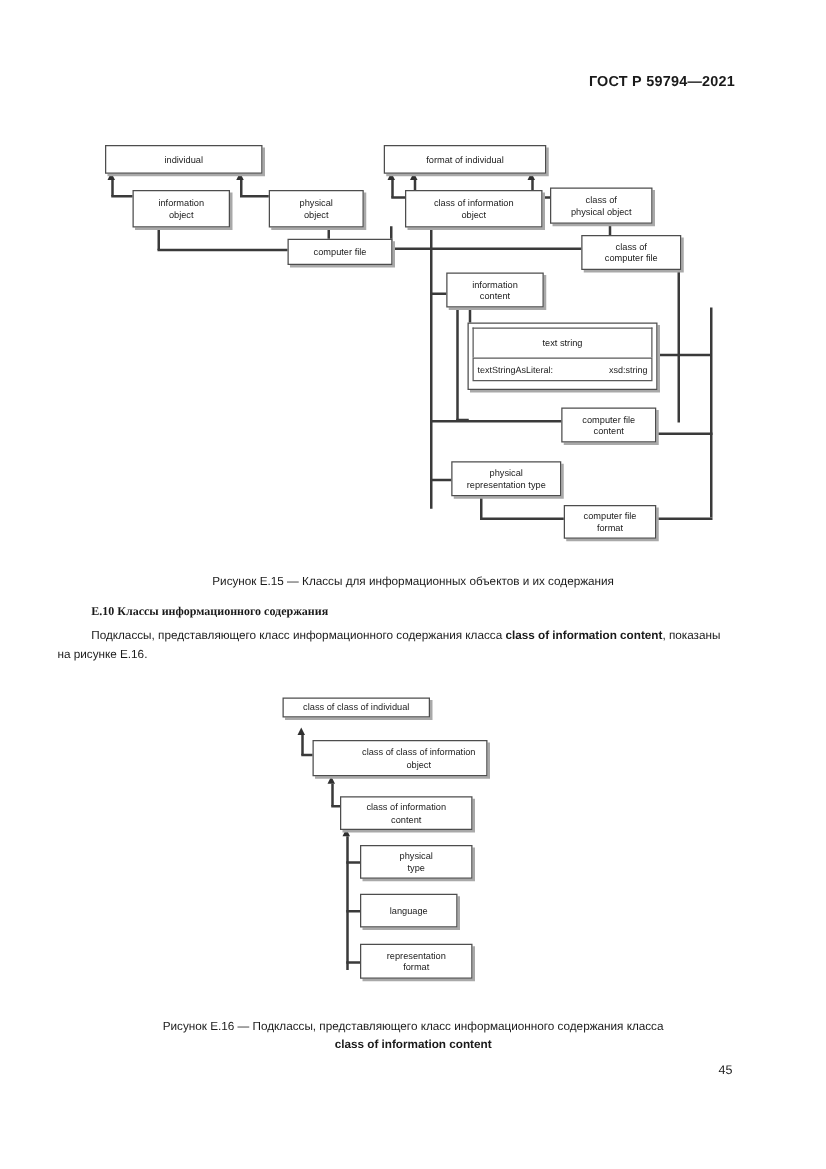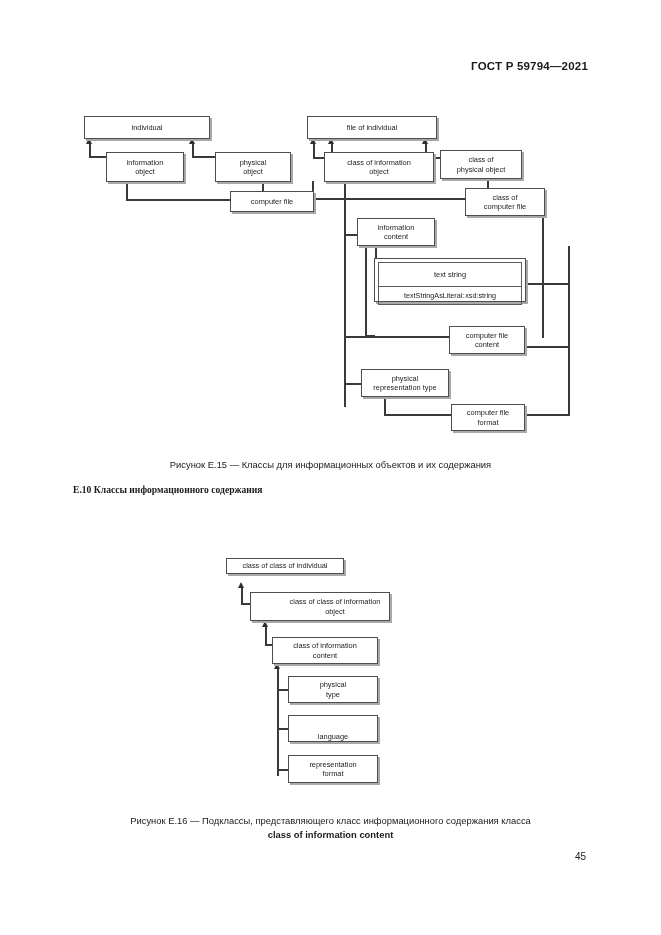--- a/index.html
+++ b/index.html
@@ -122,21 +122,21 @@
     font-size: 7.4px;
   }
   .node-compound .cmp-attr {
     box-sizing: border-box;
     border: 1px solid #5a5a5a;
     height: 19px;
     display: flex;
     align-items: center;
     justify-content: space-between;
     font-size: 7.2px;
-    padding: 0 25px;
+    padding: 0 3px;
   }
 
   
   .ln {
     position: absolute;
     background: #3a3a3a;
     z-index: 1;
   }
   .ln-h { height: 1.6px; }
   .ln-v { width: 1.6px; }
@@ -234,21 +234,21 @@
         <span class="lbl">physical</span>
         <span class="lbl">object</span>
       </div>
     </div>
 
     <div class="node" style="left:230px; top:191px; width:84px; height:21px;">
       <span class="lbl">computer file</span>
     </div>
 
     <div class="node" style="left:307px; top:116px; width:130px; height:23px;">
-      <span class="lbl">file of individual</span>
+      <span class="lbl">format of individual</span>
     </div>
 
     <div class="node" style="left:324px; top:152px; width:110px; height:30px;">
       <div>
         <span class="lbl">class of information</span>
         <span class="lbl">object</span>
       </div>
     </div>
 
     <div class="node" style="left:440px; top:150px; width:82px; height:29px;">
@@ -265,21 +265,21 @@
       </div>
     </div>
 
     <div class="node" style="left:357px; top:218px; width:78px; height:28px;">
       <div>
         <span class="lbl">information</span>
         <span class="lbl">content</span>
       </div>
     </div>
 
-    <div class="node-compound" style="left:374px; top:258px; width:152px; height:44px;">
+    <div class="node-compound" style="left:374px; top:258px; width:152px; height:54px;">
       <div class="cmp-title">text string</div>
       <div class="cmp-attr">
         <span>textStringAsLiteral:</span>
         <span>xsd:string</span>
       </div>
     </div>
 
     <div class="node" style="left:449px; top:326px; width:76px; height:28px;">
       <div>
         <span class="lbl">computer file</span>
@@ -299,20 +299,23 @@
         <span class="lbl">computer file</span>
         <span class="lbl">format</span>
       </div>
     </div>
   </div>
 
   <div class="fig-caption caption-e15">Рисунок Е.15 — Классы для информационных объектов и их содержания</div>
 
   <div class="section-head">Е.10 Классы информационного содержания</div>
 
+  <div class="para">
+    <span class="ind"></span><span>Подклассы, представляющего класс информационного содержания класса </span><b>class of information content</b><span>, показаны на рисунке Е.16.</span>
+  </div>
 
   <div class="diagram" style="left:0; top:0; width:661px; height:935px;">
 
     <div class="ln ln-v" style="left:241px; top:588px; height:16px;"></div>
     <div class="ln ln-h" style="left:241px; top:603px; width:14px;"></div>
     <div class="arrow-up" style="left:237.5px; top:582px;"></div>
 
     <div class="ln ln-v" style="left:265px; top:627px; height:18px;"></div>
     <div class="ln ln-h" style="left:265px; top:644px; width:12px;"></div>
     <div class="arrow-up" style="left:261.5px; top:621px;"></div>
@@ -342,21 +345,21 @@
       </div>
     </div>
 
     <div class="node" style="left:288px; top:676px; width:90px; height:27px;">
       <div>
         <span class="lbl">physical</span>
         <span class="lbl">type</span>
       </div>
     </div>
 
-    <div class="node" style="left:288px; top:715px; width:90px; height:27px;align-items:flex-end;">
+    <div class="node" style="left:288px; top:715px; width:78px; height:27px;">
       <span class="lbl">language</span>
     </div>
 
     <div class="node" style="left:288px; top:755px; width:90px; height:28px;">
       <div>
         <span class="lbl">representation</span>
         <span class="lbl">format</span>
       </div>
     </div>
   </div>

